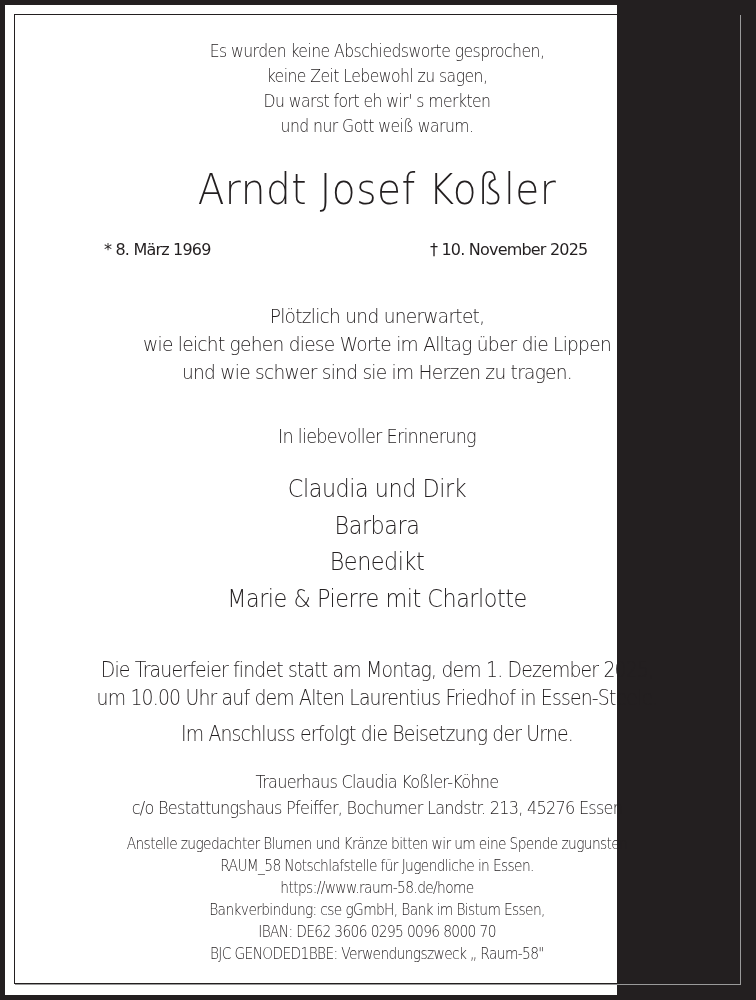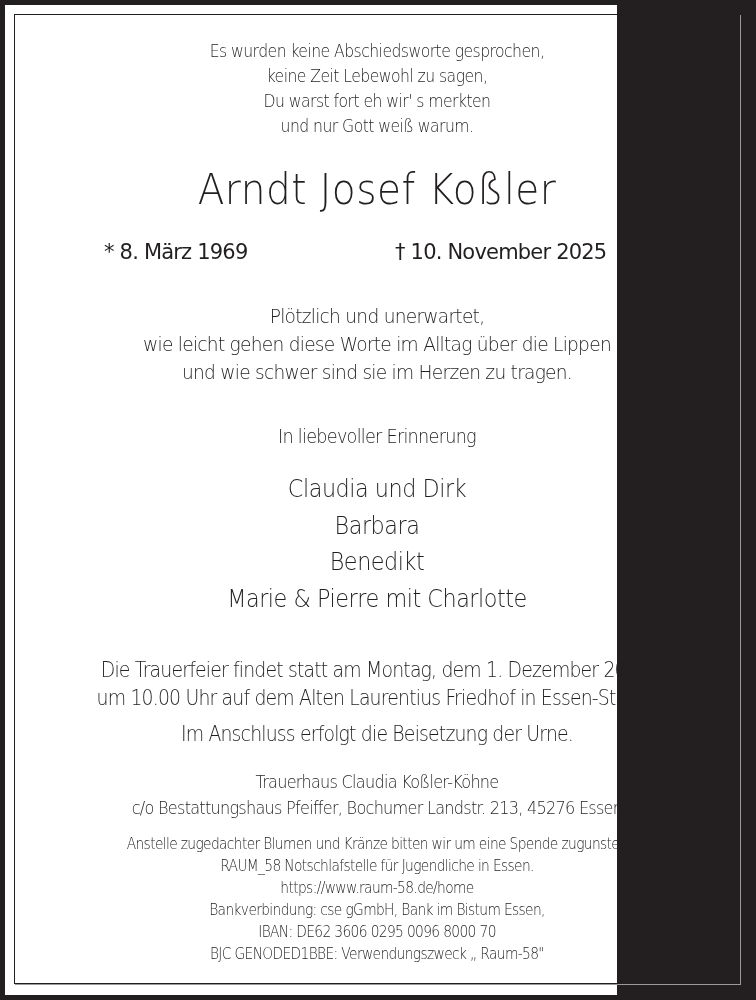--- a/index.html
+++ b/index.html
@@ -3,23 +3,23 @@
 <meta charset="utf-8">
 <style>
   html, body { margin: 0; padding: 0; background: #231f20; }
   body { width: 756px; height: 1000px; position: relative; overflow: hidden; }
   .outer { position: absolute; left: 5px; top: 5px; width: 612px; height: 990px; background: #ffffff; }
   .inner { position: absolute; left: 9px; top: 9px; width: 726px; height: 970px; border: 1.5px solid #231f20; box-sizing: border-box; box-shadow: 1px 1px 0 #9a9a9a; }
   .t { position: absolute; left: 0; width: 100%; text-align: center; color: #231f20;
        font-family: "DejaVu Sans", sans-serif; white-space: nowrap; font-weight: 300; }
   .poem { font-size: 17px; line-height: 25px; top: 24px; letter-spacing: -0.6px; transform: scaleX(0.92); }
   .name { font-size: 42px; top: 150px; letter-spacing: 0.5px; transform: scaleX(0.93); }
-  .dates { position: absolute; top: 225px; font-size: 21px; font-family: "DejaVu Sans", sans-serif; color:#231f20; letter-spacing:-0.8px; }
+  .dates { position: absolute; top: 225px; font-size: 16px; font-family: "DejaVu Sans", sans-serif; color:#231f20; letter-spacing:-0.8px; }
   .birth { left: 89px; }
-  .death { left: 380px; }
+  .death { left: 415px; }
   .p2 { font-size: 20px; line-height: 28px; top: 287px; letter-spacing: -0.8px; transform: scaleX(0.93); }
   .mem { font-size: 19px; top: 410px; letter-spacing: -0.8px; transform: scaleX(0.93); }
   .family { font-size: 24px; line-height: 36.5px; top: 456px; letter-spacing: -0.5px; transform: scaleX(0.93); }
   .cer { font-size: 20.5px; line-height: 28px; top: 641px; letter-spacing: -0.9px; transform: scaleX(0.92); }
   .urne { font-size: 20.5px; top: 707px; letter-spacing: -0.9px; transform: scaleX(0.92); }
   .addr { font-size: 17.5px; line-height: 26px; top: 754px; letter-spacing: -0.8px; transform: scaleX(0.92); }
   .don { font-size: 15px; line-height: 22px; top: 818px; letter-spacing: -0.7px; transform: scaleX(0.92); }
   .line { display: block; }
 </style>
 </head>

